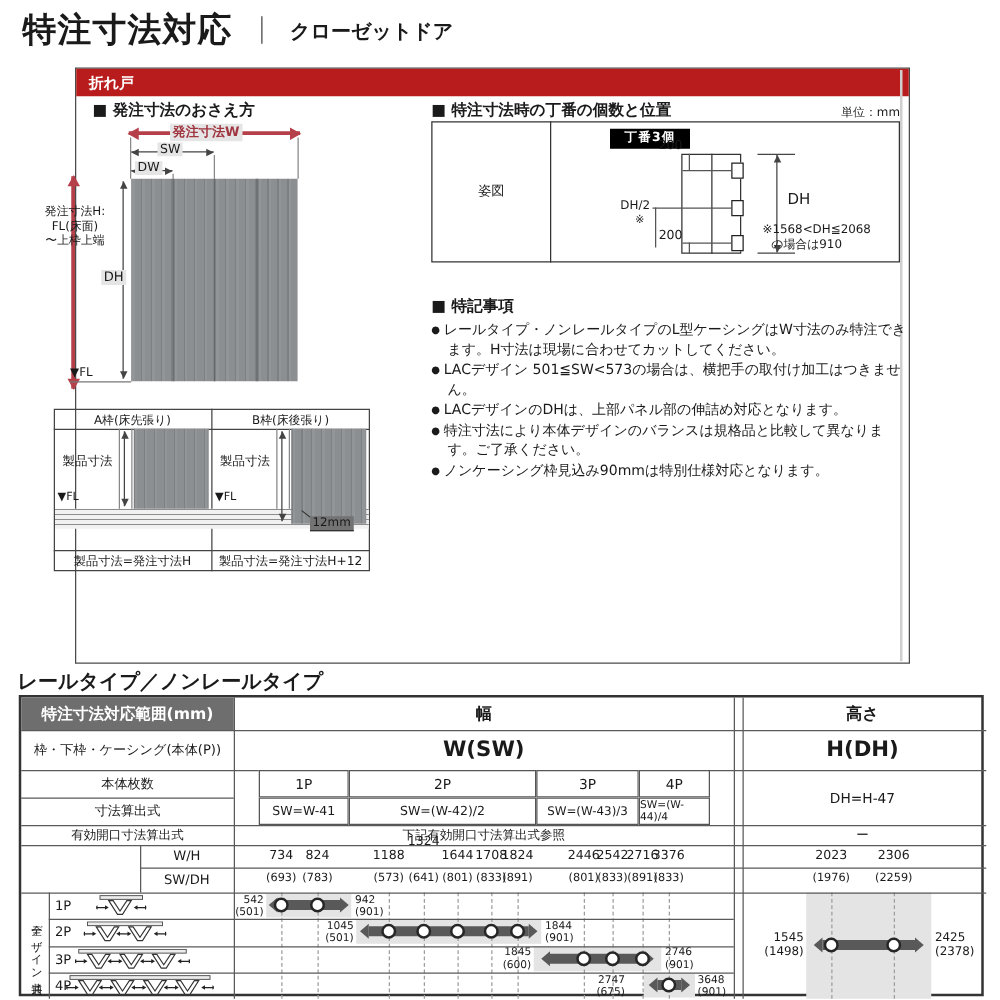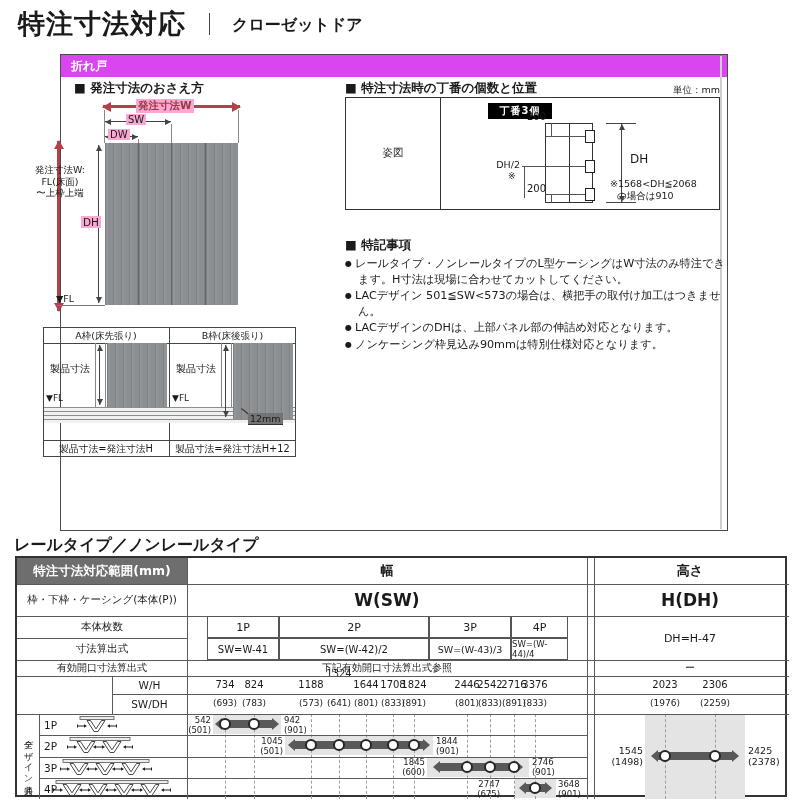--- a/index.html
+++ b/index.html
@@ -1,20 +1,20 @@
 <!DOCTYPE html>
 <html><head>
 <meta charset="utf-8">
 <style>
   html,body{margin:0;padding:0;background:#fff}
   #page{position:relative;width:800px;height:800px;background:#fff;overflow:hidden;
         font-family:"DejaVu Sans","Liberation Sans",sans-serif;color:#1a1a1a}
   .abs{position:absolute}
   .c{text-align:center}.r{text-align:right}.b{font-weight:bold}
-  .wbg{background:#f9a8d4;padding:0 2px}
+  .wbg{background:#e5e5e5;padding:0 2px}
   .hl{position:absolute;height:1px;background:#555}
   .vl{position:absolute;width:1px;background:#555}
   .glin{background:#888}
   
   .rah{position:absolute;height:3px;background:#b5404a}
   .rah::before{content:"";position:absolute;left:-1px;top:-3.5px;border-top:5px solid transparent;border-bottom:5px solid transparent;border-right:9px solid #b5404a}
   .rah::after{content:"";position:absolute;right:-1px;top:-3.5px;border-top:5px solid transparent;border-bottom:5px solid transparent;border-left:9px solid #b5404a}
   .rav{position:absolute;width:3px;background:#b5404a}
   .rav::before{content:"";position:absolute;top:-1px;left:-3.5px;border-left:5px solid transparent;border-right:5px solid transparent;border-bottom:9px solid #b5404a}
   .rav::after{content:"";position:absolute;bottom:-1px;left:-3.5px;border-left:5px solid transparent;border-right:5px solid transparent;border-top:9px solid #b5404a}
@@ -58,21 +58,21 @@
 </head>
 <body>
 
 <div id="page">
 
   <div class="abs b" style="left:18px;top:6px;font-size:27px;letter-spacing:1px;font-weight:900">特注寸法対応</div>
   <div class="abs" style="left:209px;top:13px;width:1px;height:22px;background:#444"></div>
   <div class="abs" style="left:232px;top:15px;font-size:16px;font-weight:600">クローゼットドア</div>
 
   <div class="abs" style="left:60px;top:54px;width:668px;height:477px;border:1px solid #4a4a4a;box-sizing:border-box"></div>
-  <div class="abs b" style="left:61px;top:55px;width:666px;height:22px;background:#d946ef;color:#fff;font-size:12px;line-height:22px;padding-left:10px;box-sizing:border-box">折れ戸</div>
+  <div class="abs b" style="left:61px;top:55px;width:666px;height:22px;background:#b91c1c;color:#fff;font-size:12px;line-height:22px;padding-left:10px;box-sizing:border-box">折れ戸</div>
   <div class="abs" style="left:720px;top:56px;width:2px;height:473px;background:#cfcfcf"></div>
 
   <div class="abs b" style="left:74px;top:80px;font-size:12.5px">■ 発注寸法のおさえ方</div>
 
   <div class="rah" style="left:103px;top:105px;width:137px"></div>
   <div class="abs b wbg" style="left:136px;top:99px;font-size:10.5px;color:#a03540;z-index:2">発注寸法W</div>
   <div class="vl glin" style="left:104px;top:110px;height:33px"></div>
   <div class="vl glin" style="left:238px;top:110px;height:33px"></div>
 
   <div class="dah" style="left:105px;top:121px;width:66px"></div>
@@ -85,21 +85,21 @@
 
   <div class="panelset" style="left:105px;top:143px;width:133px;height:162px">
     <div class="pn"></div>
     <div class="pn"></div>
     <div class="pn"></div>
     <div class="pn"></div>
   </div>
 
   <div class="rav" style="left:57px;top:141px;height:170px"></div>
   <div class="abs c" style="left:24px;top:164px;width:72px;font-size:9.5px;line-height:11.5px;z-index:2">
-    <div>発注寸法W:</div>
+    <div>発注寸法H:</div>
     <div>FL(床面)</div>
     <div>〜上枠上端</div>
   </div>
   <div class="dav" style="left:98px;top:145px;height:158px"></div>
   <div class="abs wbg" style="left:81px;top:216px;font-size:10.5px;z-index:2">DH</div>
   <div class="abs" style="left:56px;top:293px;font-size:9.5px">▼FL</div>
   <div class="hl" style="left:56px;top:305px;width:49px;background:#777"></div>
 
   <div class="abs" style="left:43px;top:327px;width:253px;height:130px;border:1px solid #444;box-sizing:border-box"></div>
   <div class="vl" style="left:169px;top:327px;height:130px;background:#444"></div>
@@ -167,20 +167,21 @@
   <div class="abs" style="left:610px;top:178px;width:110px;font-size:9.5px;line-height:11.5px">
     <div>※1568&lt;DH≦2068</div>
     <div style="padding-left:7px">の場合は910</div>
   </div>
 
   <div class="abs b" style="left:345px;top:237px;font-size:12.5px">■ 特記事項</div>
   <ul id="notes-list" class="abs" style="left:345px;top:256px;width:380px">
     <li>レールタイプ・ノンレールタイプのL型ケーシングはW寸法のみ特注できます。H寸法は現場に合わせてカットしてください。</li>
     <li>LACデザイン 501≦SW&lt;573の場合は、横把手の取付け加工はつきません。</li>
     <li>LACデザインのDHは、上部パネル部の伸詰め対応となります。</li>
+    <li>特注寸法により本体デザインのバランスは規格品と比較して異なります。ご了承ください。</li>
     <li>ノンケーシング枠見込み90mmは特別仕様対応となります。</li>
   </ul>
 
   <div class="abs b" style="left:14px;top:535px;font-size:16px">レールタイプ／ノンレールタイプ</div>
 
   <div id="rail-table">
 
     <div class="hdrgray" style="left:0;top:0;width:170px;height:26px;font-size:12.5px">特注寸法対応範囲(mm)</div>
     <div class="cellc b" style="left:170px;top:0;width:400px;height:26px;font-size:13px">幅</div>
     <div class="cellc b" style="left:578px;top:0;width:190px;height:26px;font-size:13px">高さ</div>

